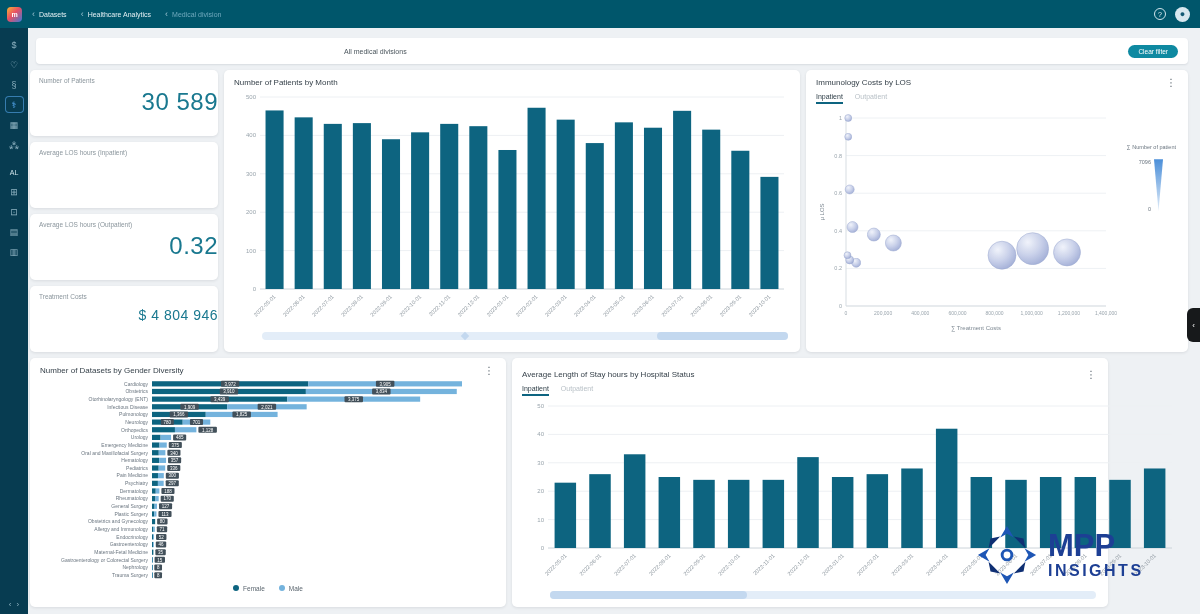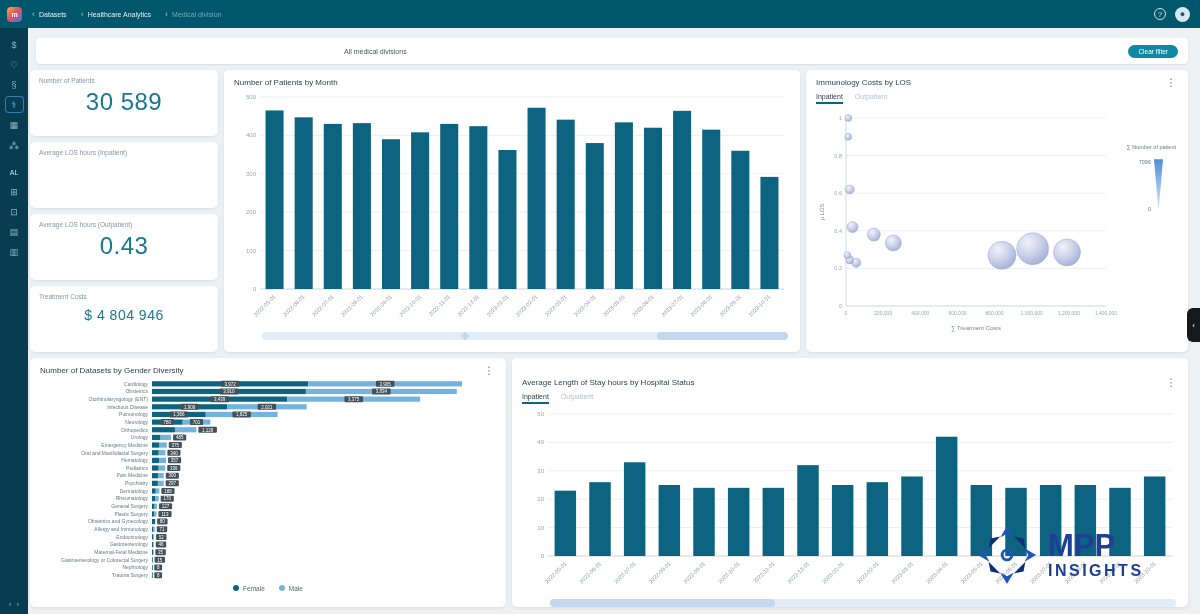--- a/index.html
+++ b/index.html
@@ -28,27 +28,27 @@
   
   .main{position:absolute;left:28px;top:28px;width:1172px;height:586px;}
   .filterbar{position:absolute;left:8px;top:10px;width:1152px;height:26px;background:#fff;border-radius:4px;box-shadow:0 1px 2px rgba(20,40,60,.10);display:flex;align-items:center;}
   .filter-text{margin-left:308px;font-size:7px;color:#4a555c;}
   .clearbtn{margin-left:auto;margin-right:10px;background:#0e89a1;color:#fff;border:none;border-radius:9px;font-size:6.5px;padding:3px 10px;cursor:pointer;font-family:inherit;}
 
   .card{position:absolute;background:#fff;border-radius:5px;box-shadow:0 1px 3px rgba(25,39,52,.10);}
   .kpi{left:2px;width:188px;height:66px;}
   .k1{top:42px;}.k2{top:114px;}.k3{top:186px;}.k4{top:258px;}
   .kpi-label{font-size:6.5px;color:#8a959c;padding:7px 0 0 9px;}
-  .kpi-value{text-align:center;font-size:24px;color:#19788f;margin-top:4px;letter-spacing:.5px;}
+  .kpi-value{text-align:right;font-size:24px;color:#19788f;margin-top:4px;letter-spacing:.5px;}
   .k4 .kpi-value{font-size:14px;margin-top:7px;}
 
   .chart1{left:196px;top:42px;width:576px;height:282px;padding:8px 10px;}
   .chart2{left:778px;top:42px;width:382px;height:282px;padding:8px 10px;}
   .chart3{left:2px;top:330px;width:476px;height:249px;padding:8px 10px;}
-  .chart4{left:484px;top:330px;width:676px;height:249px;padding:20px 10px;}
+  .chart4{left:484px;top:330px;width:596px;height:249px;padding:12px 10px;}
 
   .title-row{display:flex;align-items:flex-start;}
   .card-title{font-size:8px;color:#37424b;font-weight:500;}
   .kebab{margin-left:auto;color:#5a656e;font-size:10px;cursor:pointer;line-height:1;padding:0 2px;}
 
   .tabs{display:flex;gap:12px;margin-top:5px;}
   .tab{font-size:7px;color:#b9c1c7;padding-bottom:2px;cursor:pointer;}
   .tab.active{color:#31404a;border-bottom:2px solid #0d6480;}
 
   .chartbox{position:relative;width:100%;}
@@ -130,21 +130,21 @@
 
     <div class="card kpi k1">
       <div class="kpi-label">Number of Patients</div>
       <div class="kpi-value">30 589</div>
     </div>
     <div class="card kpi k2">
       <div class="kpi-label">Average LOS hours (Inpatient)</div>
     </div>
     <div class="card kpi k3">
       <div class="kpi-label">Average LOS hours (Outpatient)</div>
-      <div class="kpi-value">0.43</div>
+      <div class="kpi-value">0.32</div>
     </div>
     <div class="card kpi k4">
       <div class="kpi-label">Treatment Costs</div>
       <div class="kpi-value">$ 4 804 946</div>
     </div>
 
     <section class="card chart1">
       <div class="title-row">
         <span class="card-title">Number of Patients by Month</span>
       </div>

